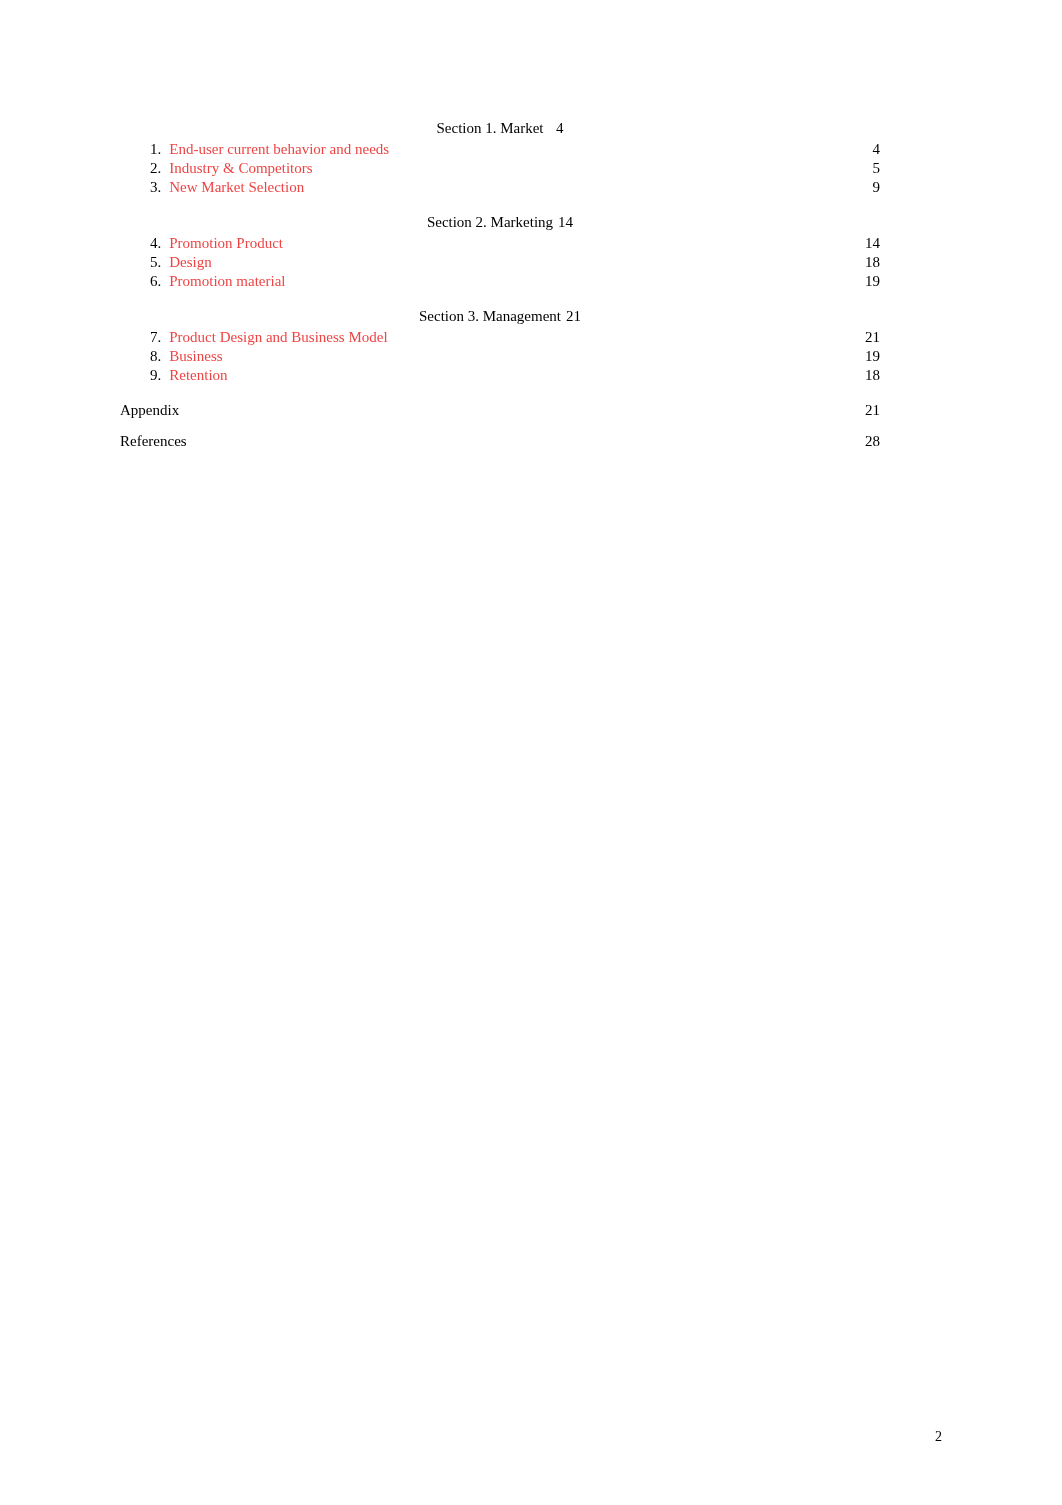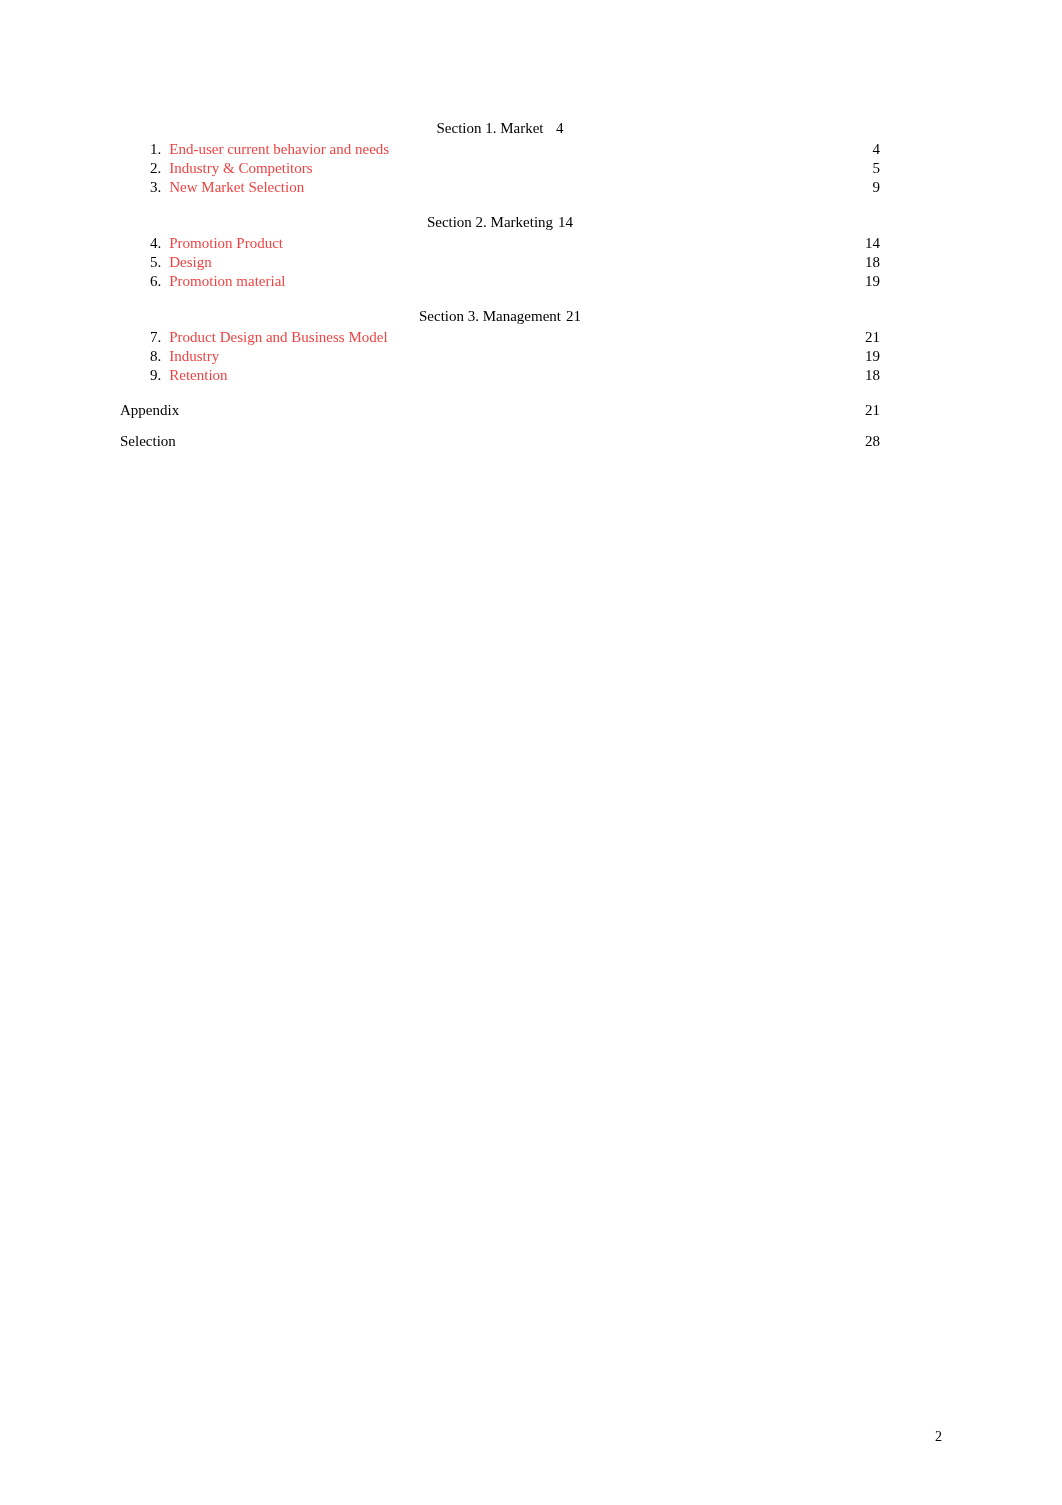--- a/index.html
+++ b/index.html
@@ -197,40 +197,40 @@
         <li class="toc-item">
           <div class="toc-item-left">
             <span class="toc-item-number">7.</span>
             <span class="toc-item-label">Product Design and Business Model</span>
           </div>
           <span class="toc-item-page">21</span>
         </li>
         <li class="toc-item">
           <div class="toc-item-left">
             <span class="toc-item-number">8.</span>
-            <span class="toc-item-label">Industry</span>
+            <span class="toc-item-label">Business</span>
           </div>
           <span class="toc-item-page">19</span>
         </li>
         <li class="toc-item">
           <div class="toc-item-left">
             <span class="toc-item-number">9.</span>
             <span class="toc-item-label">Retention</span>
           </div>
           <span class="toc-item-page">18</span>
         </li>
       </ul>
     </div>
 
     <div class="toc-standalone">
       <span class="toc-standalone-title">Appendix</span>
       <span class="toc-standalone-page">21</span>
     </div>
 
     <div class="toc-standalone">
-      <span class="toc-standalone-title">Selection</span>
+      <span class="toc-standalone-title">References</span>
       <span class="toc-standalone-page">28</span>
     </div>
 
   </div>
 
   <div class="page-number">2</div>
 </div>
 
 </body></html>

